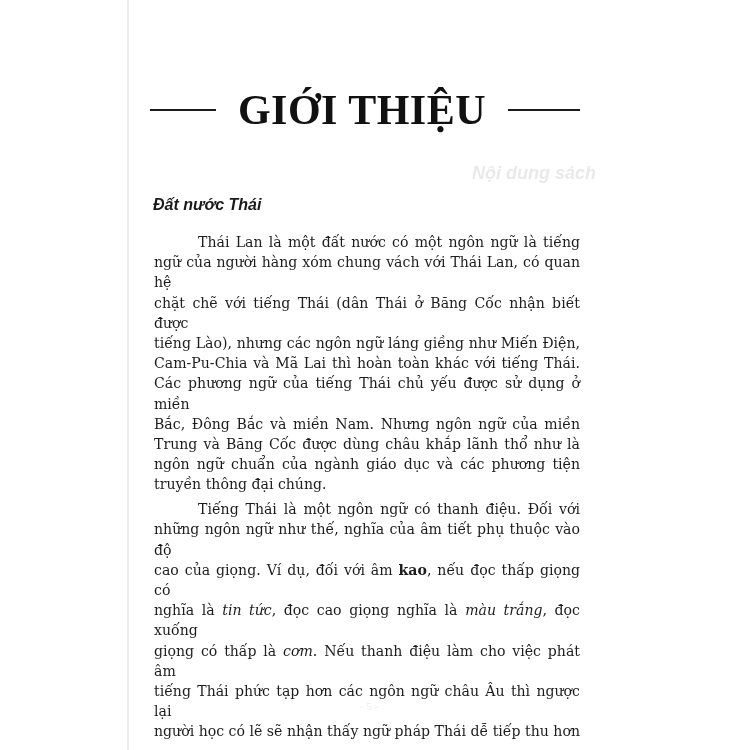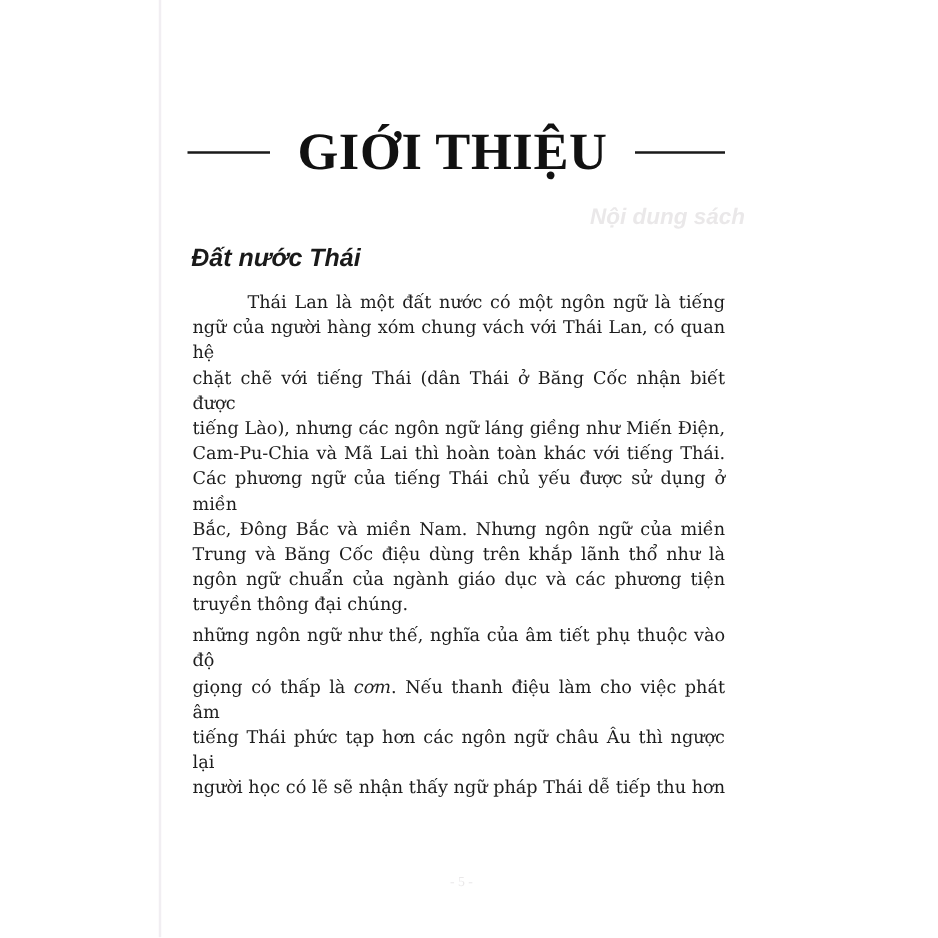--- a/index.html
+++ b/index.html
@@ -1,23 +1,23 @@
 <!DOCTYPE html>
 <html><head>
   <meta charset="utf-8">
   <style>
     html, body { margin: 0; padding: 0; background: #ffffff; }
     body { width: 750px; height: 750px; position: relative; overflow: hidden; }
     .page-edge { position: absolute; left: 127px; top: 0; width: 2px; height: 750px; background: #f1eef2; }
     .bleed { position: absolute; color: #d9d6d8; font-family: "Liberation Serif", serif; font-size: 14px; white-space: nowrap; opacity: 0.55; }
-    .title-row { position: absolute; top: 97px; left: 150px; width: 430px; height: 50px; display: flex; align-items: center; justify-content: space-between; }
+    .title-row { position: absolute; top: 85px; left: 150px; width: 430px; height: 50px; display: flex; align-items: center; justify-content: space-between; }
     .rule { height: 2px; background: #1a1a1a; width: 66px; }
     .rule.right { width: 72px; }
     .title { font-family: "Liberation Serif", serif; font-weight: bold; font-size: 42px; color: #111; letter-spacing: 0.5px; line-height: 50px; }
-    .subheading { position: absolute; left: 153px; top: 196px; font-family: "Liberation Sans", sans-serif; font-weight: bold; font-style: italic; font-size: 20px; color: #1a1a1a; }
+    .subheading { position: absolute; left: 153px; top: 196px; font-family: "Liberation Sans", sans-serif; font-weight: bold; font-style: italic; font-size: 16px; color: #1a1a1a; }
     .body-text { position: absolute; left: 154px; top: 232px; width: 426px; font-family: "DejaVu Serif", serif; font-size: 14.1px; line-height: 20.2px; color: #1d1d1d; text-align: justify; }
     .para { margin: 0 0 4.5px 0; text-indent: 44px; }
     .para .line { display: block; text-align: justify; text-align-last: justify; text-indent: 0; }
     .para .line.first { padding-left: 44px; }
     .para .line.last { text-align-last: left; }
     b.kw { font-weight: bold; }
     i.em { font-style: italic; }
   </style>
 </head>
 <body>
@@ -37,26 +37,29 @@
 
 <div class="body-text">
   <div class="para" style="text-indent:0">
     <span class="line first">Thái Lan là một đất nước có một ngôn ngữ là tiếng</span>
     <span class="line">ngữ của người hàng xóm chung vách với Thái Lan, có quan hệ</span>
     <span class="line">chặt chẽ với tiếng Thái (dân Thái ở Băng Cốc nhận biết được</span>
     <span class="line">tiếng Lào), nhưng các ngôn ngữ láng giềng như Miến Điện,</span>
     <span class="line">Cam-Pu-Chia và Mã Lai thì hoàn toàn khác với tiếng Thái.</span>
     <span class="line">Các phương ngữ của tiếng Thái chủ yếu được sử dụng ở miền</span>
     <span class="line">Bắc, Đông Bắc và miền Nam. Nhưng ngôn ngữ của miền</span>
-    <span class="line">Trung và Băng Cốc điệu dùng trên khắp lãnh thổ như là</span>
+    <span class="line">Trung và Băng Cốc được dùng châu khắp lãnh thổ như là</span>
     <span class="line">ngôn ngữ chuẩn của ngành giáo dục và các phương tiện</span>
     <span class="line last">truyền thông đại chúng.</span>
   </div>
 
   <div class="para" style="text-indent:0">
+    <span class="line first">Tiếng Thái là một ngôn ngữ có thanh điệu. Đối với</span>
     <span class="line">những ngôn ngữ như thế, nghĩa của âm tiết phụ thuộc vào độ</span>
+    <span class="line"><span>cao của giọng. Ví dụ, đối với âm </span><b class="kw">kao</b><span>, nếu đọc thấp giọng có</span></span>
+    <span class="line"><span>nghĩa là </span><i class="em">tin tức</i><span>, đọc cao giọng nghĩa là </span><i class="em">màu trắng</i><span>, đọc xuống</span></span>
     <span class="line"><span>giọng có thấp là </span><i class="em">cơm</i><span>. Nếu thanh điệu làm cho việc phát âm</span></span>
     <span class="line">tiếng Thái phức tạp hơn các ngôn ngữ châu Âu thì ngược lại</span>
     <span class="line">người học có lẽ sẽ nhận thấy ngữ pháp Thái dễ tiếp thu hơn</span>
 
   </div>
 
 </div>
 
 </body></html>

